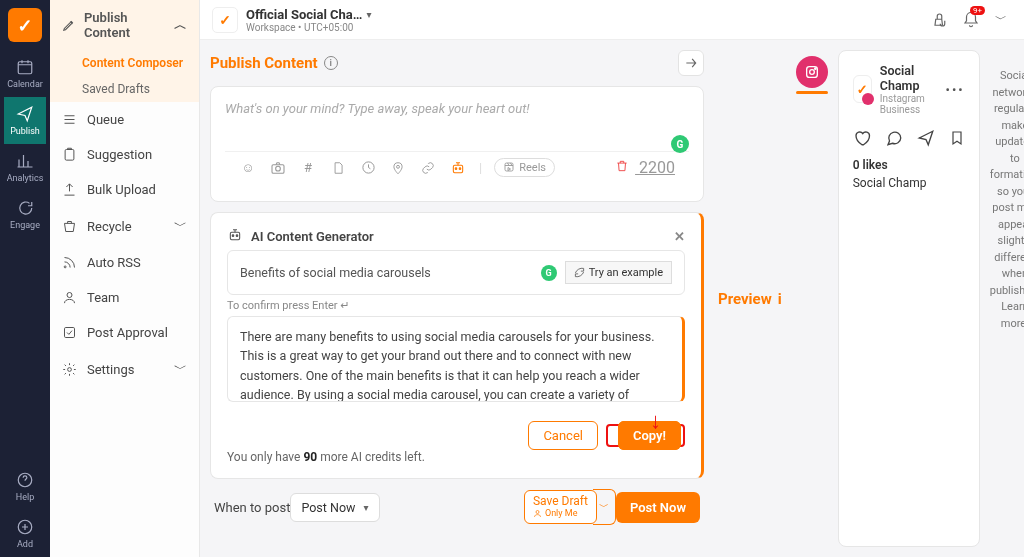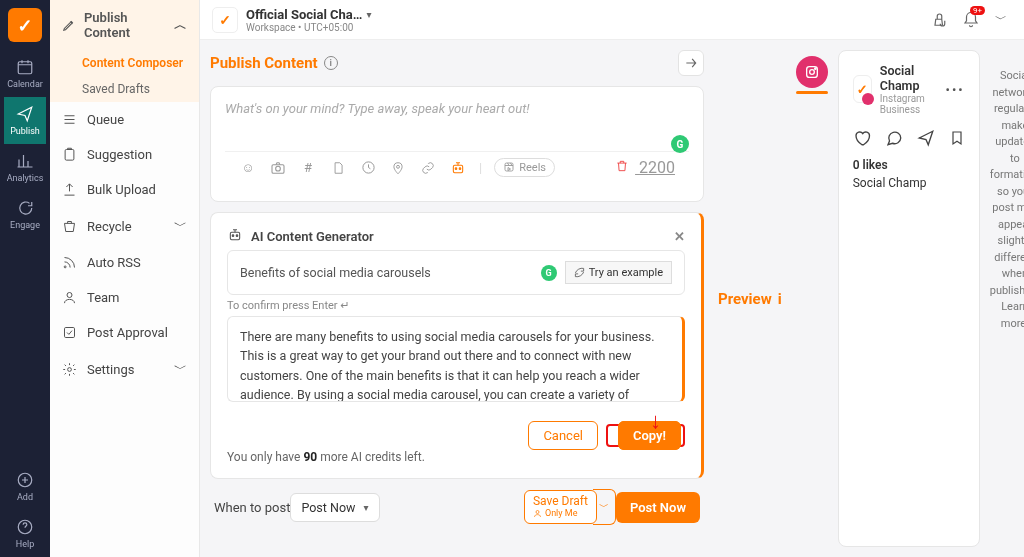--- a/index.html
+++ b/index.html
@@ -129,30 +129,30 @@
     <div class="rail-item">
       <svg width="18" height="18" viewBox="0 0 24 24">
           <path d="M21 12a8 8 0 11-3-6.2M21 4v5h-5"></path>
         </svg>
       <span>Engage</span>
     </div>
     <div class="rail-spacer"></div>
     <div class="rail-item">
       <svg width="18" height="18" viewBox="0 0 24 24">
           <circle cx="12" cy="12" r="9"></circle>
+          <path d="M9.5 9a2.5 2.5 0 115 0c0 1.5-2.5 2-2.5 4M12 17h.01"></path>
+        </svg>
+      <span>Help</span>
+    </div>
+    <div class="rail-item">
+      <svg width="18" height="18" viewBox="0 0 24 24">
+          <circle cx="12" cy="12" r="9"></circle>
           <path d="M12 8v8M8 12h8"></path>
         </svg>
       <span>Add</span>
-    </div>
-    <div class="rail-item">
-      <svg width="18" height="18" viewBox="0 0 24 24">
-          <circle cx="12" cy="12" r="9"></circle>
-          <path d="M9.5 9a2.5 2.5 0 115 0c0 1.5-2.5 2-2.5 4M12 17h.01"></path>
-        </svg>
-      <span>Help</span>
     </div>
   </div>
 
   <div class="sidenav">
     <div class="sidenav-top">
       <div class="sidenav-head">
         <svg width="14" height="14" viewBox="0 0 24 24" fill="none" stroke="#555" stroke-width="1.8">
             <path d="M3 21l3-1 12-12-2-2L4 18l-1 3zM14 6l4 4"></path>
           </svg>
         <span>Publish Content</span>

